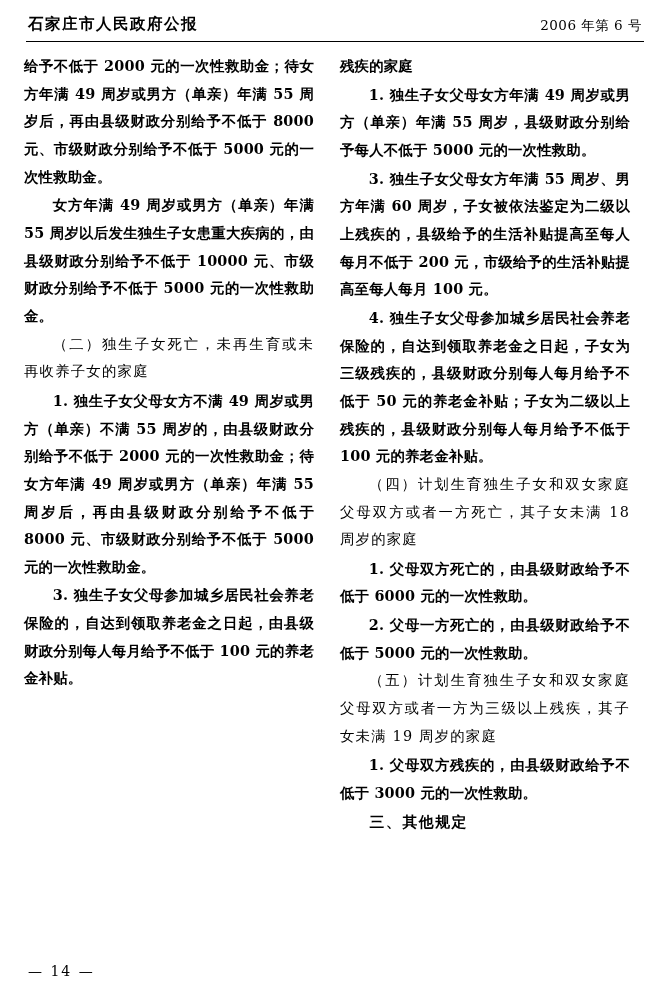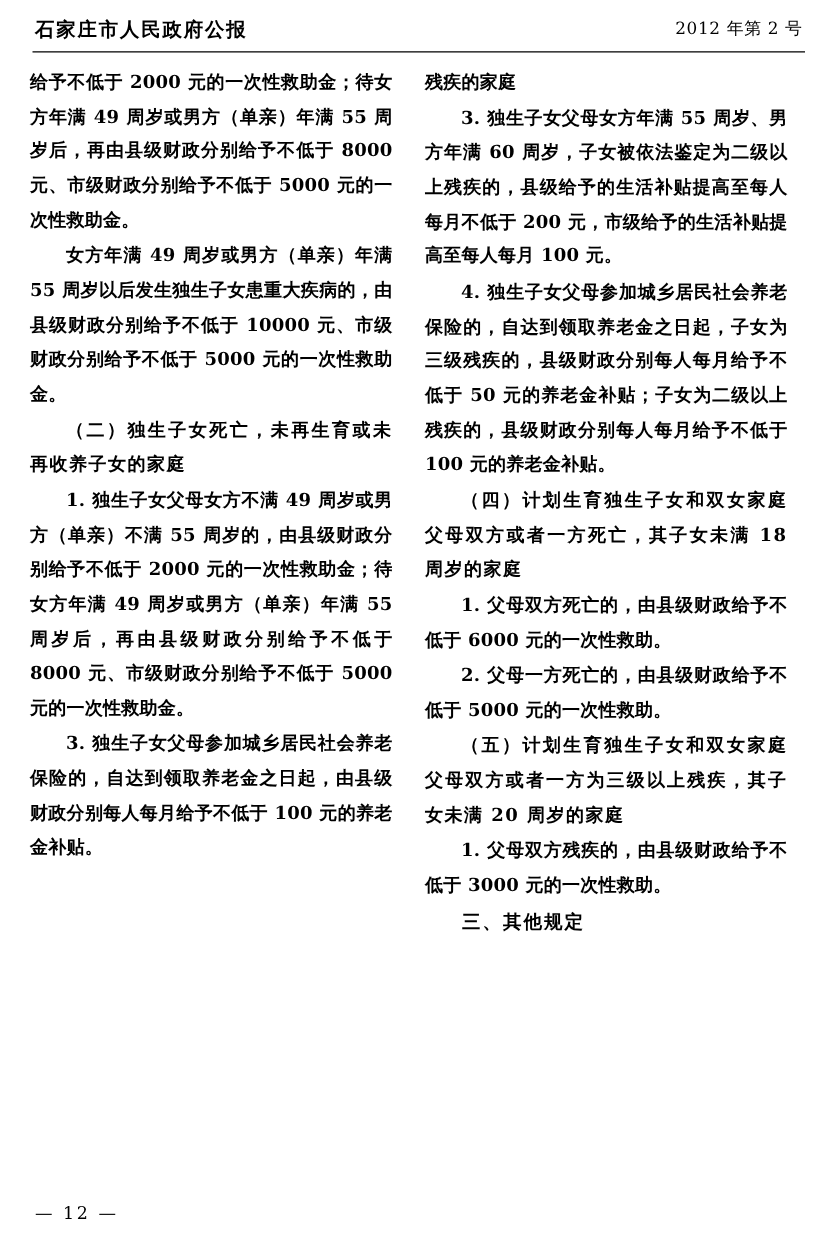--- a/index.html
+++ b/index.html
@@ -18,21 +18,21 @@
   .page {
     width: 670px;
     height: 991px;
     box-sizing: border-box;
     padding: 14px 24px 0 24px;
     position: relative;
   }
   
   .header {
     display: flex;
-    align-items: flex-start;
+    align-items: flex-end;
     justify-content: space-between;
     padding: 0 4px 6px 4px;
   }
   .header-left {
     font-family: "DejaVu Serif", "Liberation Serif", serif;
     font-size: 15.5px;
     font-weight: bold;
     letter-spacing: 1.5px;
   }
   .header-right {
@@ -60,21 +60,21 @@
     text-align: justify;
     text-justify: inter-ideograph;
     letter-spacing: 0.2px;
     font-weight: bold;
   }
   p.ind {
     text-indent: 2em;
   }
   p.head {
     text-indent: 2em;
-    font-weight: bold;
+    font-weight: normal;
     letter-spacing: 1.2px;
   }
   p.sec {
     text-indent: 2em;
     font-weight: bold;
     letter-spacing: 1.6px;
     font-size: 14.8px;
   }
   
   .footer {
@@ -87,42 +87,43 @@
     letter-spacing: 2px;
   }
 </style>
 </head>
 <body>
 
 <div class="page">
 
   <div class="header">
     <div class="header-left">石家庄市人民政府公报</div>
-    <div class="header-right">2012 年第 2 号</div>
+    <div class="header-right">2006 年第 6 号</div>
   </div>
   <div class="header-rule"></div>
 
   <div class="columns">
     <div class="col" id="col-left">
         <p>给予不低于 2000 元的一次性救助金；待女方年满 49 周岁或男方（单亲）年满 55 周岁后，再由县级财政分别给予不低于 8000 元、市级财政分别给予不低于 5000 元的一次性救助金。</p>
         <p class="ind">女方年满 49 周岁或男方（单亲）年满 55 周岁以后发生独生子女患重大疾病的，由县级财政分别给予不低于 10000 元、市级财政分别给予不低于 5000 元的一次性救助金。</p>
         <p class="head">（二）独生子女死亡，未再生育或未再收养子女的家庭</p>
         <p class="ind">1. 独生子女父母女方不满 49 周岁或男方（单亲）不满 55 周岁的，由县级财政分别给予不低于 2000 元的一次性救助金；待女方年满 49 周岁或男方（单亲）年满 55 周岁后，再由县级财政分别给予不低于 8000 元、市级财政分别给予不低于 5000 元的一次性救助金。</p>
         <p class="ind">3. 独生子女父母参加城乡居民社会养老保险的，自达到领取养老金之日起，由县级财政分别每人每月给予不低于 100 元的养老金补贴。</p>
       </div>
     <div class="col" id="col-right">
         <p>残疾的家庭</p>
+        <p class="ind">1. 独生子女父母女方年满 49 周岁或男方（单亲）年满 55 周岁，县级财政分别给予每人不低于 5000 元的一次性救助。</p>
         <p class="ind">3. 独生子女父母女方年满 55 周岁、男方年满 60 周岁，子女被依法鉴定为二级以上残疾的，县级给予的生活补贴提高至每人每月不低于 200 元，市级给予的生活补贴提高至每人每月 100 元。</p>
         <p class="ind">4. 独生子女父母参加城乡居民社会养老保险的，自达到领取养老金之日起，子女为三级残疾的，县级财政分别每人每月给予不低于 50 元的养老金补贴；子女为二级以上残疾的，县级财政分别每人每月给予不低于 100 元的养老金补贴。</p>
         <p class="head">（四）计划生育独生子女和双女家庭父母双方或者一方死亡，其子女未满 18 周岁的家庭</p>
         <p class="ind">1. 父母双方死亡的，由县级财政给予不低于 6000 元的一次性救助。</p>
         <p class="ind">2. 父母一方死亡的，由县级财政给予不低于 5000 元的一次性救助。</p>
-        <p class="head">（五）计划生育独生子女和双女家庭父母双方或者一方为三级以上残疾，其子女未满 20 周岁的家庭</p>
+        <p class="head">（五）计划生育独生子女和双女家庭父母双方或者一方为三级以上残疾，其子女未满 19 周岁的家庭</p>
         <p class="ind">1. 父母双方残疾的，由县级财政给予不低于 3000 元的一次性救助。</p>
         <p class="sec">三、其他规定</p>
       </div>
   </div>
 
   <div class="footer">
-    <span>— 12 —</span>
+    <span>— 14 —</span>
   </div>
 
 </div>
 
 </body></html>

